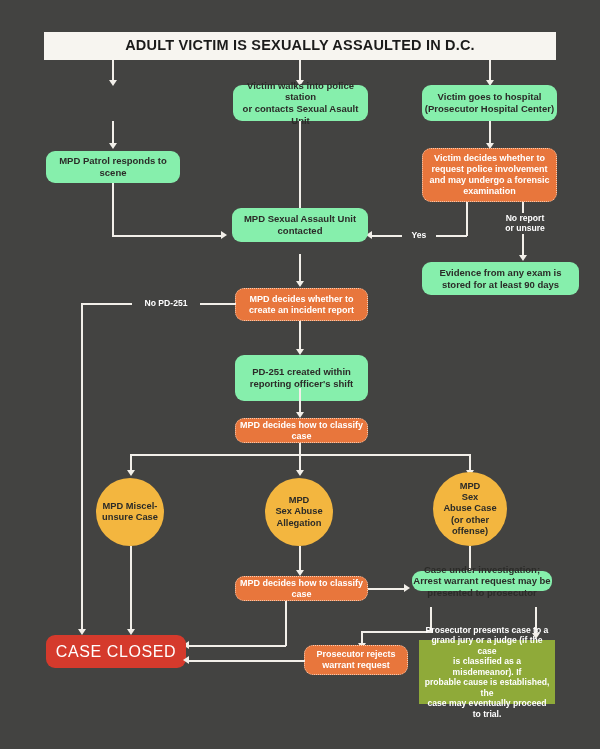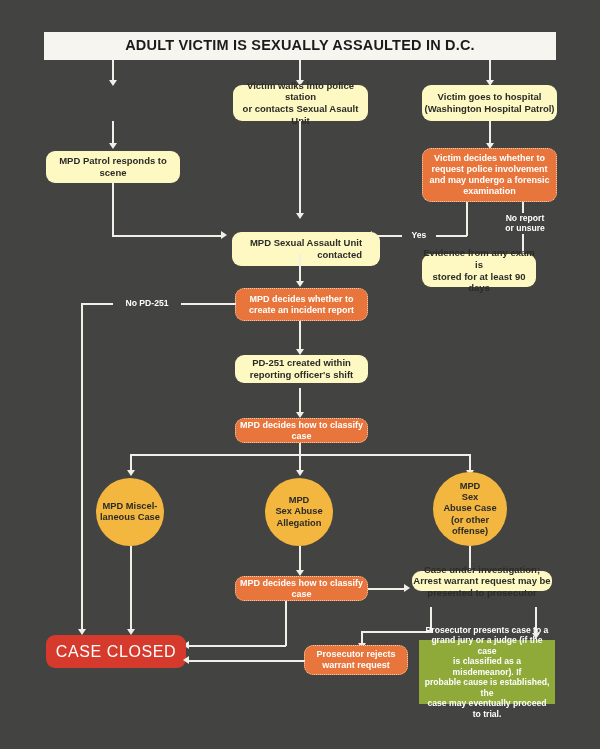--- a/index.html
+++ b/index.html
@@ -14,21 +14,21 @@
   
   .node{
     position:absolute;
     box-sizing:border-box;
     display:flex;align-items:center;justify-content:center;
     text-align:center;
     line-height:1.22;
     white-space:pre-line;
   }
   .rbox{border-radius:9px;}
-  .yellow{background:#fef9c3;color:#2b2b28;font-size:9.5px;font-weight:600;}
+  .yellow{background:#86efac;color:#2b2b28;font-size:9.5px;font-weight:600;}
   .orange{background:#e8763c;color:#ffffff;font-size:9px;font-weight:700;
           border:1.4px dotted #f7cdb3;}
   .green{background:#8faa39;color:#ffffff;font-size:8.6px;font-weight:600;}
   .red{background:#d53a2c;color:#ffffff;font-size:16px;font-weight:500;letter-spacing:.6px;}
   .white-banner{background:#f7f5f0;color:#1b1b1a;font-size:14.5px;font-weight:700;letter-spacing:.2px;}
   .circle{
     background:#f3b63f;color:#2b2b28;border-radius:50%;
     font-size:9.3px;font-weight:600;
   }
 
@@ -61,21 +61,21 @@
   <div class="arr arr-d" style="left:295.5px;top:80px;"></div>
 
   <div class="ln lnv" style="left:489px;top:60px;height:21px;"></div>
   <div class="arr arr-d" style="left:485.5px;top:80px;"></div>
 
 
   <div class="node rbox yellow" style="left:233px;top:85px;width:135px;height:36px;">Victim walks into police station
 or contacts Sexual Asault Unit</div>
 
   <div class="node rbox yellow" style="left:422px;top:85px;width:135px;height:36px;">Victim goes to hospital
-(Washington Hospital Patrol)</div>
+(Prosecutor Hospital Center)</div>
 
   <div class="ln lnv" style="left:112px;top:121px;height:23px;"></div>
   <div class="arr arr-d" style="left:108.5px;top:143px;"></div>
 
   <div class="ln lnv" style="left:489px;top:121px;height:23px;"></div>
   <div class="arr arr-d" style="left:485.5px;top:143px;"></div>
 
   <div class="node rbox yellow" style="left:46px;top:151px;width:134px;height:32px;">MPD Patrol responds to scene</div>
 
   <div class="node rbox orange" style="left:422px;top:148px;width:135px;height:54px;">Victim decides whether to
@@ -93,59 +93,59 @@
   <div class="ln lnv" style="left:466px;top:202px;height:34px;"></div>
   <div class="ln lnh" style="left:372px;top:235px;width:95px;"></div>
   <div class="arr arr-l" style="left:366px;top:231px;"></div>
   <div class="edge-label" style="left:402px;top:230px;width:28px;">Yes</div>
 
   <div class="ln lnv" style="left:522px;top:202px;height:54px;"></div>
   <div class="arr arr-d" style="left:518.5px;top:255px;"></div>
   <div class="edge-label" style="left:479px;top:213px;width:86px;">No report
 or unsure</div>
 
-  <div class="node rbox yellow" style="left:232px;top:232px;width:148px;height:34px;text-align:right;">MPD Sexual Assault Unit
+  <div class="node rbox yellow" style="left:232px;top:208px;width:136px;height:34px;">MPD Sexual Assault Unit
 contacted</div>
 
-  <div class="node rbox yellow" style="left:422px;top:254px;width:114px;height:33px;">Evidence from any exam is
+  <div class="node rbox yellow" style="left:422px;top:262px;width:157px;height:33px;">Evidence from any exam is
 stored for at least 90 days</div>
 
   <div class="ln lnv" style="left:299px;top:254px;height:28px;"></div>
   <div class="arr arr-d" style="left:295.5px;top:281px;"></div>
 
   <div class="node rbox orange" style="left:235px;top:288px;width:133px;height:33px;">MPD decides whether to
 create an incident report</div>
 
   <div class="ln lnh" style="left:81px;top:303px;width:155px;"></div>
   <div class="ln lnv" style="left:81px;top:303px;height:327px;"></div>
   <div class="arr arr-d" style="left:77.5px;top:629px;"></div>
-  <div class="edge-label" style="left:113px;top:298px;width:62px;">No PD-251</div>
+  <div class="edge-label" style="left:132px;top:298px;width:62px;">No PD-251</div>
 
   <div class="ln lnv" style="left:299px;top:321px;height:29px;"></div>
   <div class="arr arr-d" style="left:295.5px;top:349px;"></div>
 
-  <div class="node rbox yellow" style="left:235px;top:355px;width:133px;height:28px;">PD-251 created within
+  <div class="node rbox yellow" style="left:235px;top:355px;width:133px;height:46px;">PD-251 created within
 reporting officer's shift</div>
 
   <div class="ln lnv" style="left:299px;top:388px;height:25px;"></div>
   <div class="arr arr-d" style="left:295.5px;top:412px;"></div>
 
   <div class="node rbox orange" style="left:235px;top:418px;width:133px;height:25px;">MPD decides how to classify case</div>
 
   <div class="ln lnv" style="left:299px;top:443px;height:12px;"></div>
   <div class="ln lnh" style="left:130px;top:454px;width:340px;"></div>
   <div class="ln lnv" style="left:130px;top:454px;height:17px;"></div>
   <div class="arr arr-d" style="left:126.5px;top:470px;"></div>
   <div class="ln lnv" style="left:299px;top:454px;height:17px;"></div>
   <div class="arr arr-d" style="left:295.5px;top:470px;"></div>
   <div class="ln lnv" style="left:469px;top:454px;height:17px;"></div>
   <div class="arr arr-d" style="left:465.5px;top:470px;"></div>
 
   <div class="node circle" style="left:96px;top:478px;width:68px;height:68px;">MPD Miscel-
-laneous Case</div>
+unsure Case</div>
 
   <div class="node circle" style="left:265px;top:478px;width:68px;height:68px;">MPD
 Sex Abuse
 Allegation</div>
 
   <div class="node circle" style="left:433px;top:472px;width:74px;height:74px;">MPD
 Sex
 Abuse  Case
 (or other
 offense)</div>

